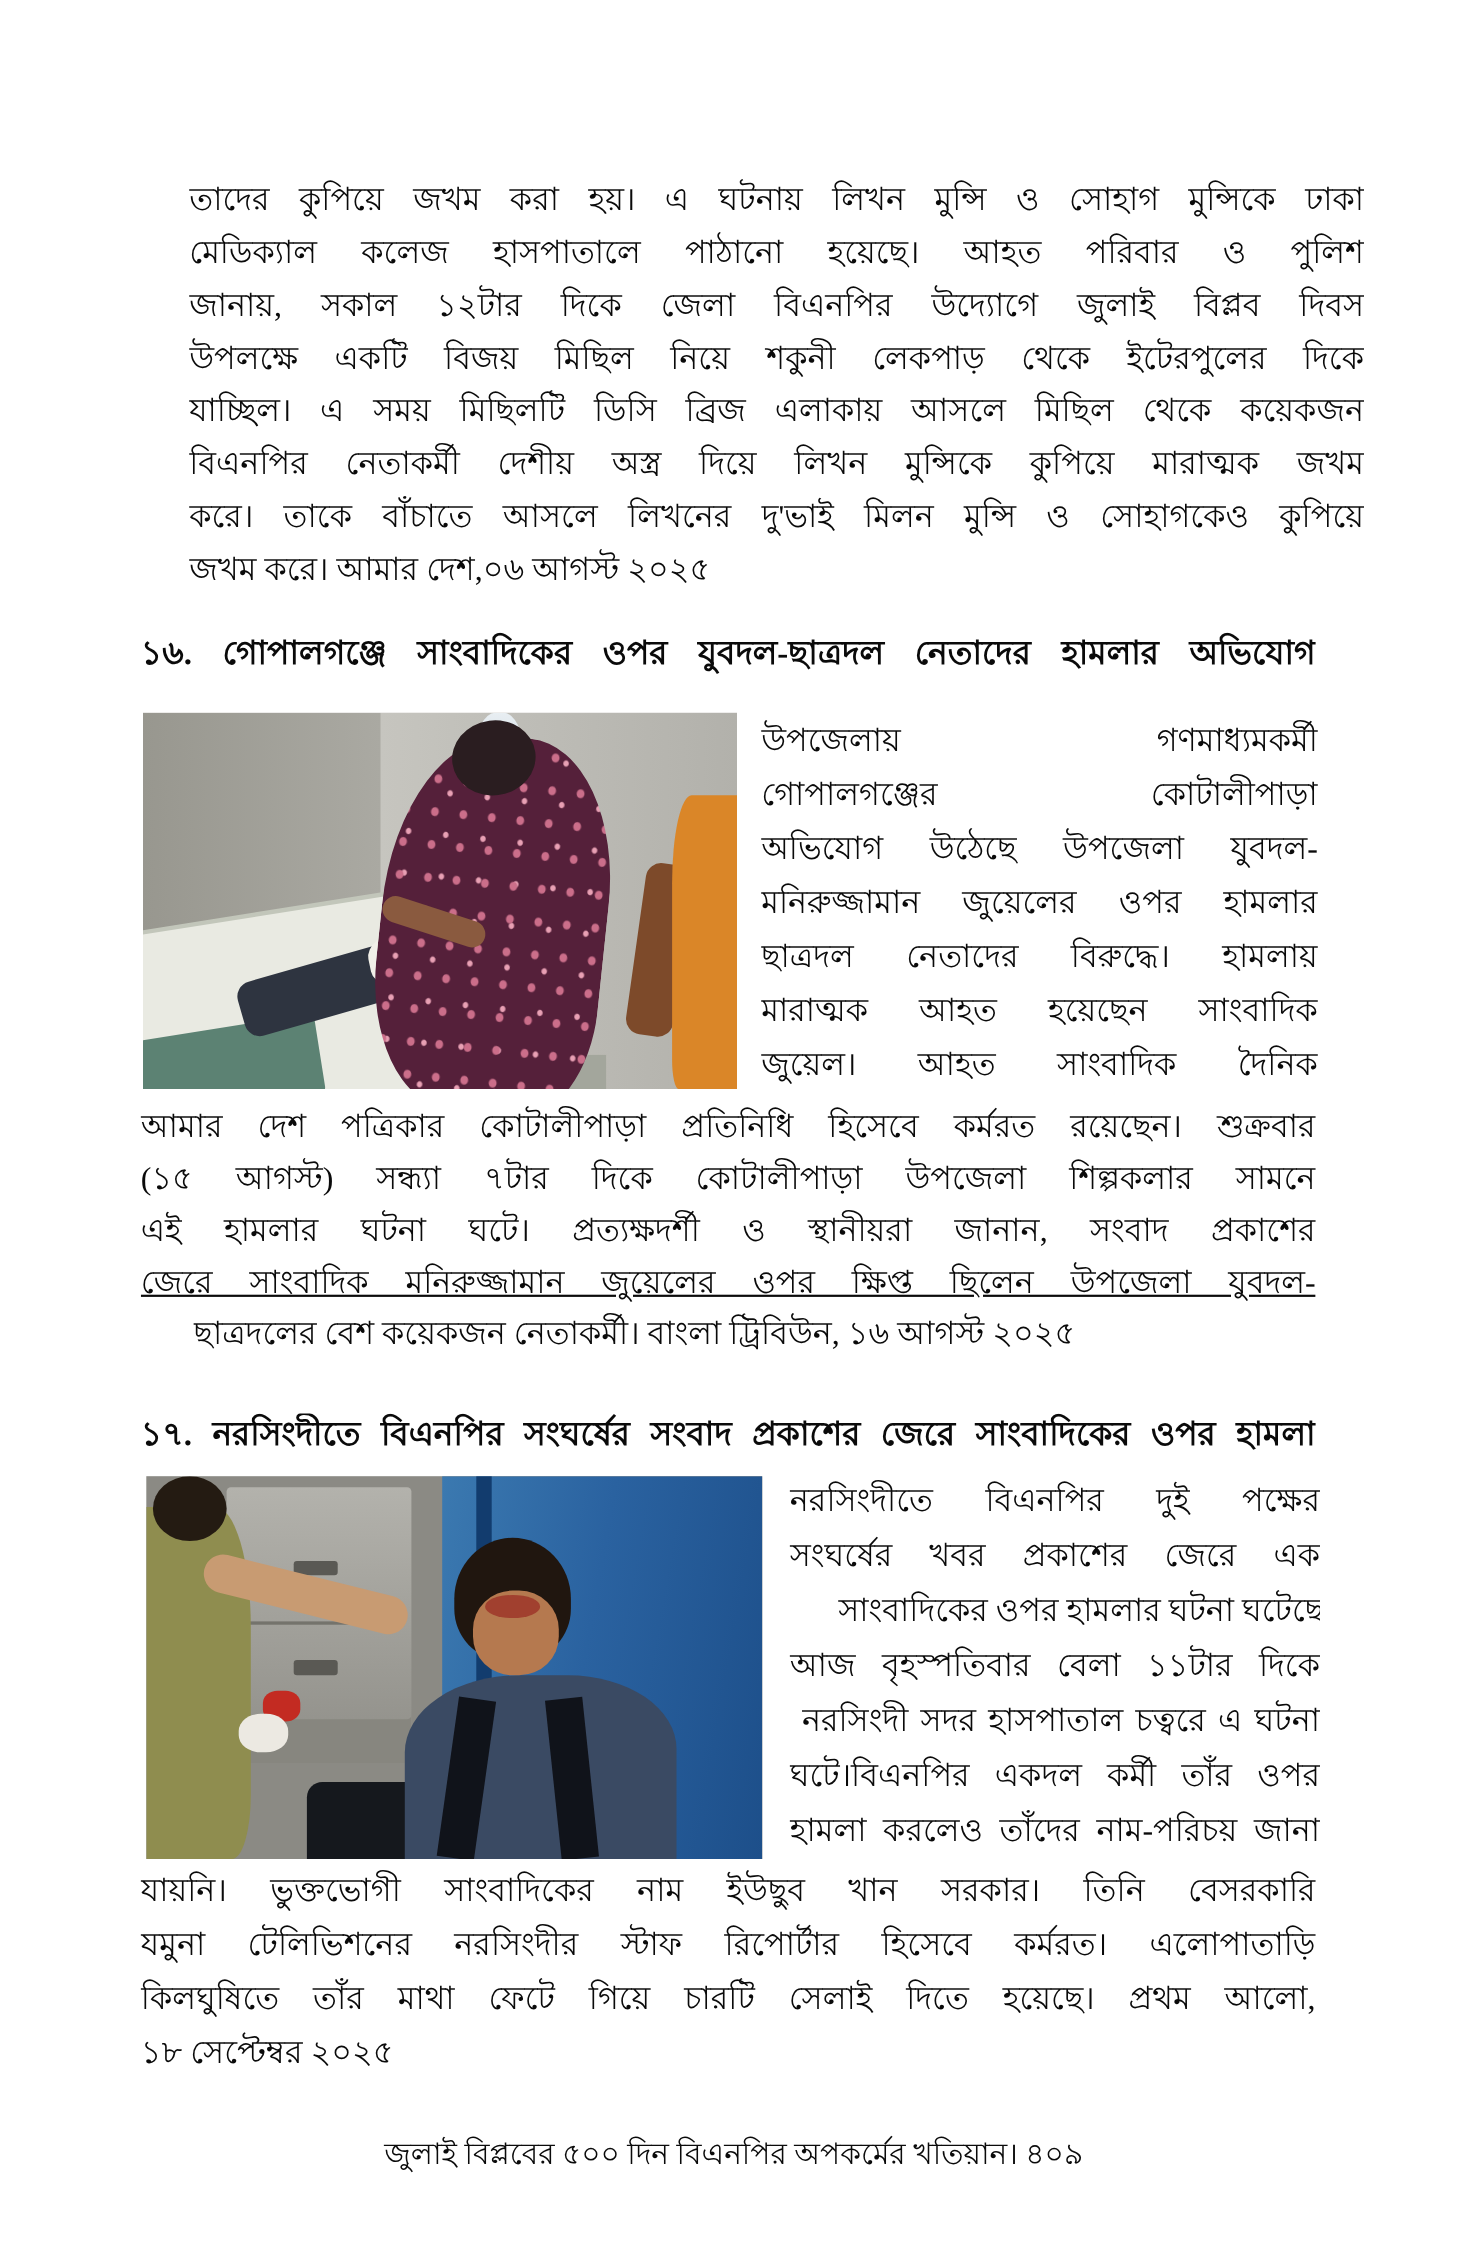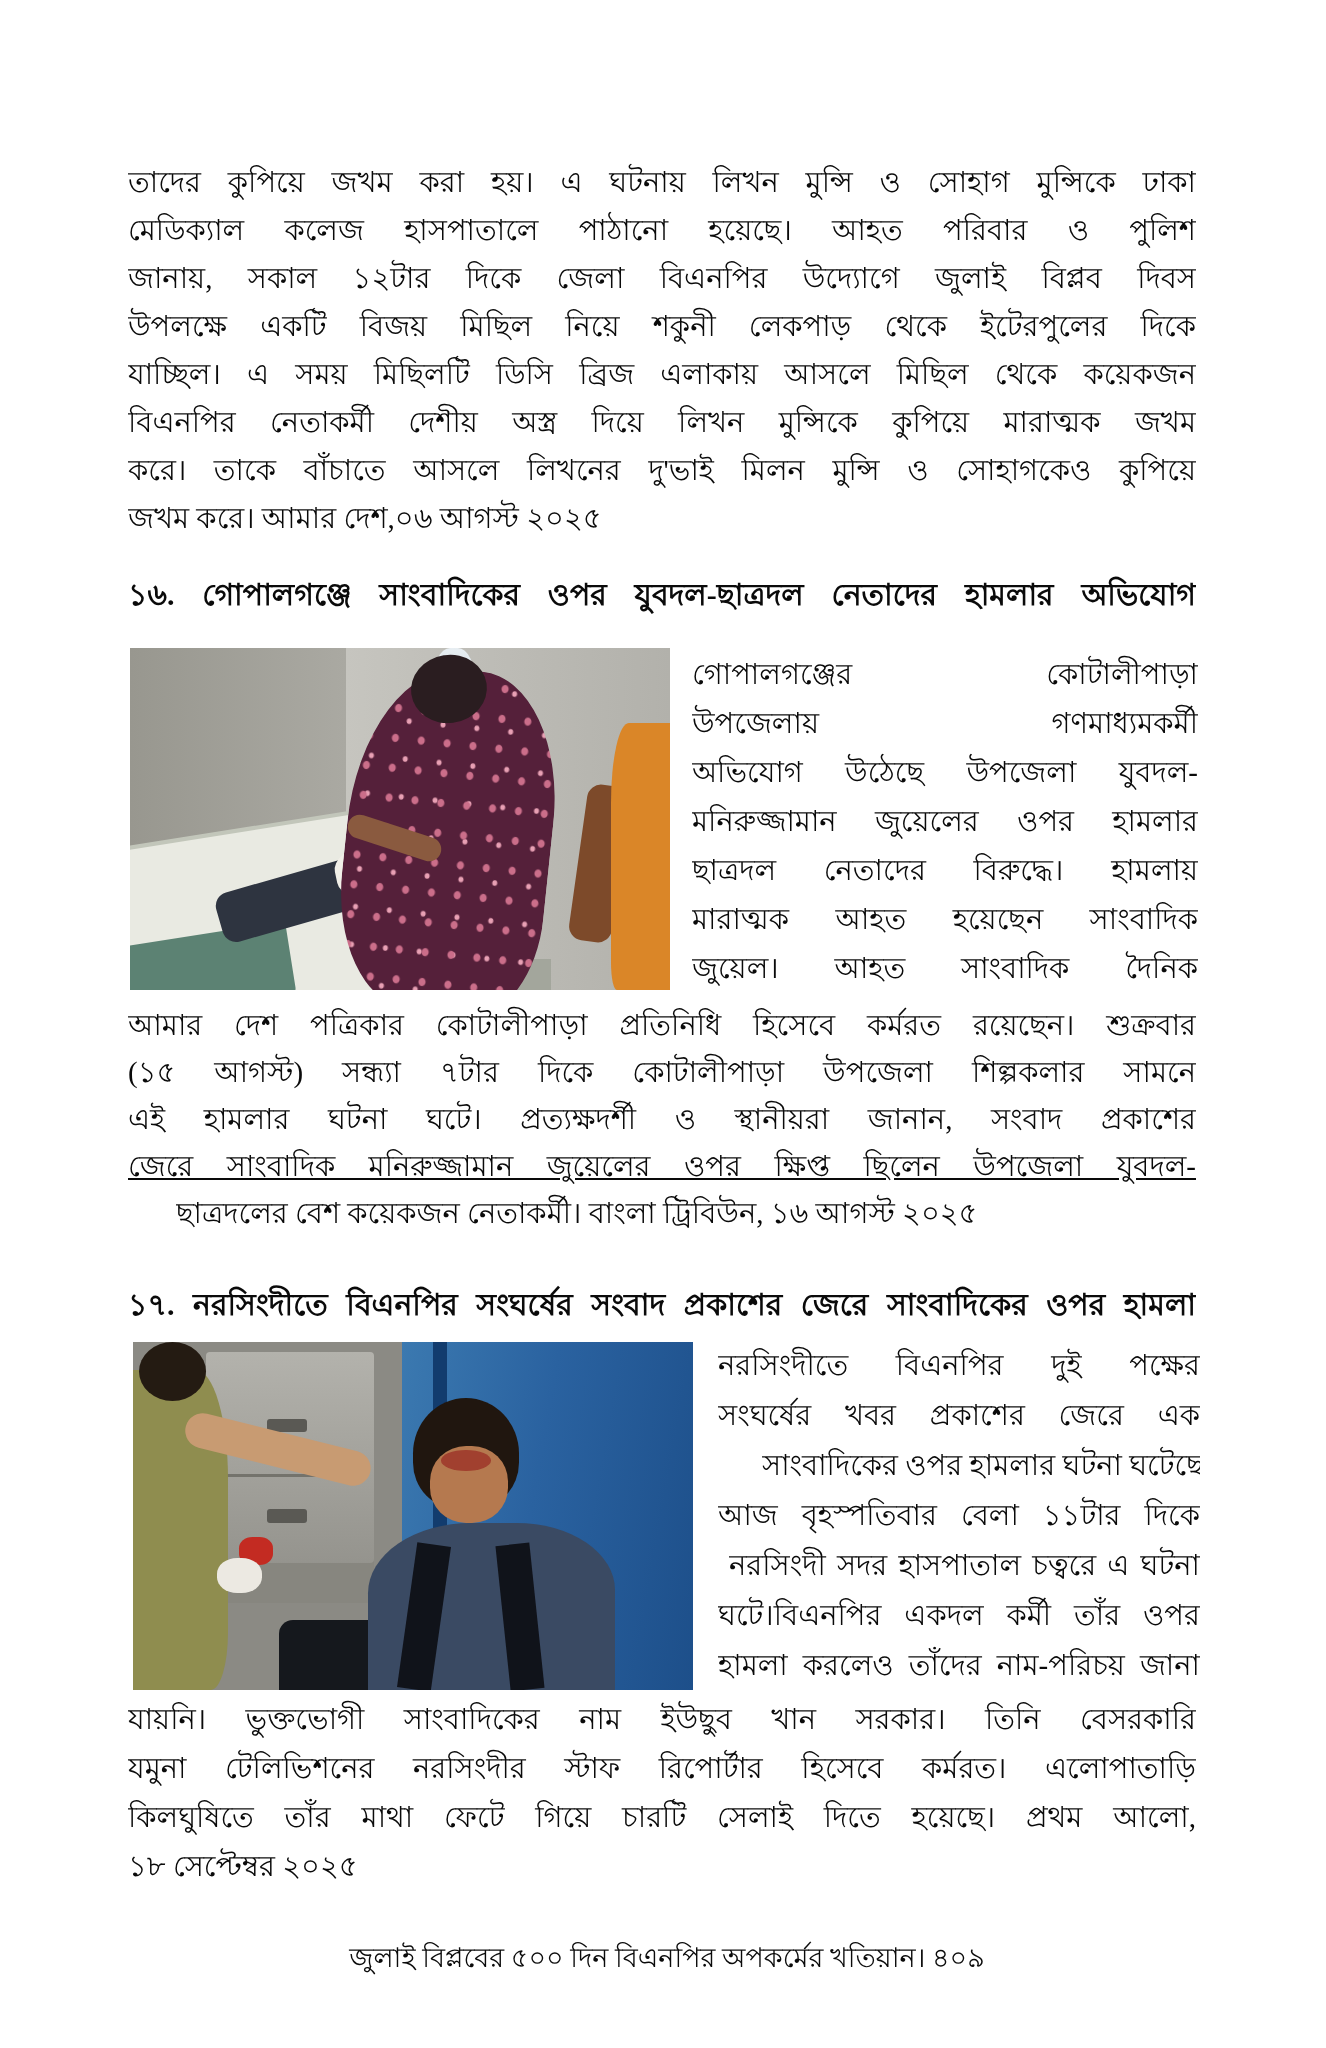--- a/index.html
+++ b/index.html
@@ -61,21 +61,21 @@
   .p17-face{left:53%;top:30%;width:14%;height:22%;background:#b5794f;border-radius:46%;}
   .p17-bruise{left:55%;top:31%;width:9%;height:6%;background:#a1402f;border-radius:50%;}
   .p17-body{left:42%;top:52%;width:44%;height:48%;background:#3a4a63;border-radius:42% 40% 0 0;}
   .p17-strap1{left:49%;top:58%;width:6%;height:42%;background:#10131a;transform:rotate(8deg);}
   .p17-strap2{left:66%;top:58%;width:6%;height:42%;background:#10131a;transform:rotate(-6deg);}
   .p17-chair{left:26%;bottom:0;width:26%;height:20%;background:#15181d;border-radius:14px 14px 0 0;}
 </style>
 </head>
 <body>
 
-<div class="abs tblock" style="top:158px;">
+<div class="abs tblock" style="top:158px;margin-left:44px;">
   <div class="tline">তাদের কুপিয়ে জখম করা হয়। এ ঘটনায় লিখন মুন্সি ও সোহাগ মুন্সিকে ঢাকা</div>
   <div class="tline">মেডিক্যাল কলেজ হাসপাতালে পাঠানো হয়েছে। আহত পরিবার ও পুলিশ</div>
   <div class="tline">জানায়, সকাল ১২টার দিকে জেলা বিএনপির উদ্যোগে জুলাই বিপ্লব দিবস</div>
   <div class="tline">উপলক্ষে একটি বিজয় মিছিল নিয়ে শকুনী লেকপাড় থেকে ইটেরপুলের দিকে</div>
   <div class="tline">যাচ্ছিল। এ সময় মিছিলটি ডিসি ব্রিজ এলাকায় আসলে মিছিল থেকে কয়েকজন</div>
   <div class="tline">বিএনপির নেতাকর্মী দেশীয় অস্ত্র দিয়ে লিখন মুন্সিকে কুপিয়ে মারাত্মক জখম</div>
   <div class="tline">করে। তাকে বাঁচাতে আসলে লিখনের দু'ভাই মিলন মুন্সি ও সোহাগকেও কুপিয়ে</div>
   <div class="tline last">জখম করে। আমার দেশ,০৬ আগস্ট ২০২৫</div>
 </div>
 
@@ -93,22 +93,22 @@
   <div class="p16-iv-line"></div>
   <div class="p16-iv-bag"></div>
   <div class="p16-woman"></div>
   <div class="p16-woman-head"></div>
   <div class="p16-woman-arm"></div>
   <div class="p16-arm-right"></div>
   <div class="p16-person-right"></div>
 </div>
 
 <div class="abs colblock" style="left:692px;top:650px;width:506px;font-size:29px;">
+  <div class="tline">উপজেলায় গণমাধ্যমকর্মী</div>
   <div class="tline">গোপালগঞ্জের কোটালীপাড়া</div>
-  <div class="tline">উপজেলায় গণমাধ্যমকর্মী</div>
   <div class="tline">অভিযোগ উঠেছে উপজেলা যুবদল-</div>
   <div class="tline">মনিরুজ্জামান জুয়েলের ওপর হামলার</div>
   <div class="tline">ছাত্রদল নেতাদের বিরুদ্ধে। হামলায়</div>
   <div class="tline">মারাত্মক আহত হয়েছেন সাংবাদিক</div>
   <div class="tline">জুয়েল। আহত সাংবাদিক দৈনিক</div>
 </div>
 
 <div class="abs tblock" style="top:1002px;">
   <div class="tline" style="height:47px;line-height:47px;">আমার দেশ পত্রিকার কোটালীপাড়া প্রতিনিধি হিসেবে কর্মরত রয়েছেন। শুক্রবার</div>
   <div class="tline" style="height:47px;line-height:47px;">(১৫ আগস্ট) সন্ধ্যা ৭টার দিকে কোটালীপাড়া উপজেলা শিল্পকলার সামনে</div>

